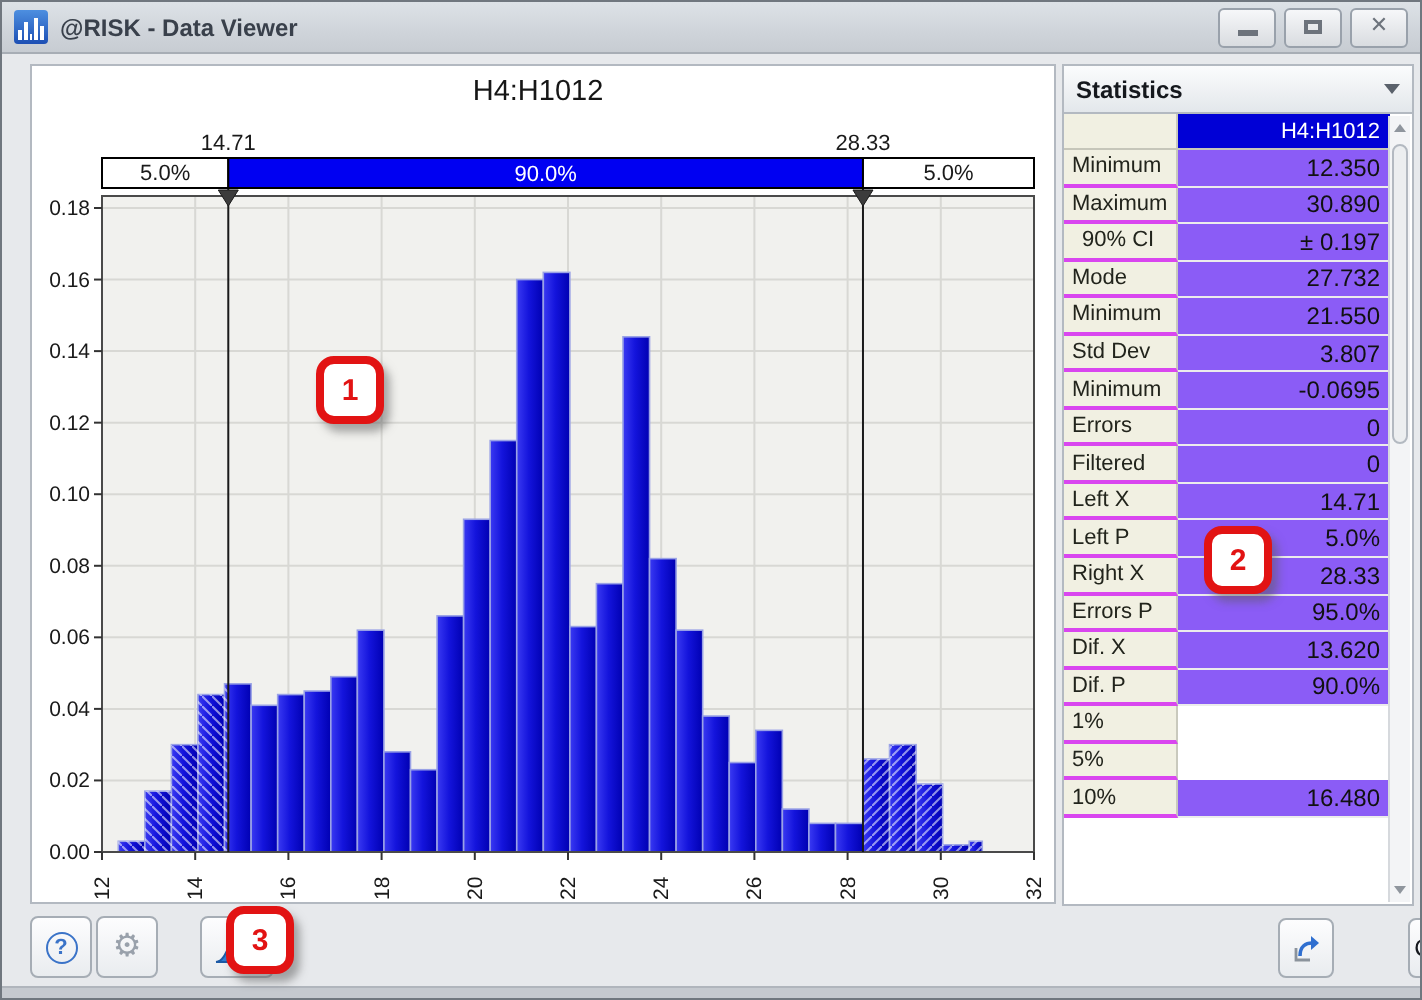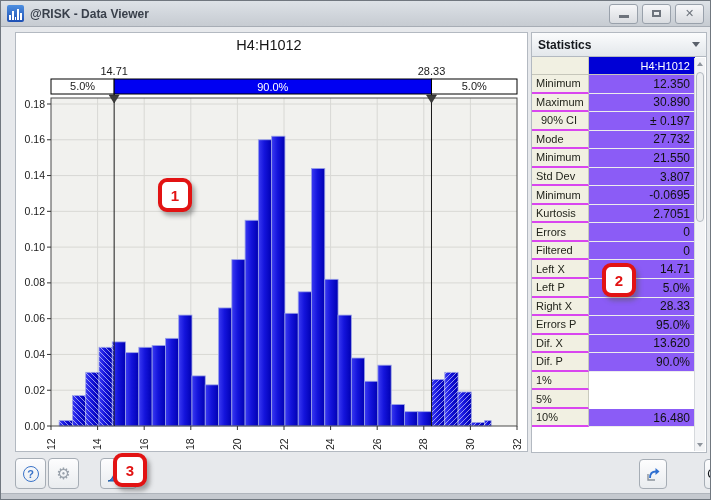--- a/index.html
+++ b/index.html
@@ -287,24 +287,20 @@
           </div>
           <div class="stat-row">
             <div class="lab">Std Dev</div>
             <div class="val">3.807</div>
           </div>
           <div class="stat-row">
             <div class="lab">Minimum</div>
             <div class="val">-0.0695</div>
           </div>
           <div class="stat-row">
-            <div class="lab">Kurtosis</div>
-            <div class="val">2.7051</div>
-          </div>
-          <div class="stat-row">
             <div class="lab">Errors</div>
             <div class="val">0</div>
           </div>
           <div class="stat-row">
             <div class="lab">Filtered</div>
             <div class="val">0</div>
           </div>
           <div class="stat-row">
             <div class="lab">Left X</div>
             <div class="val">14.71</div>

